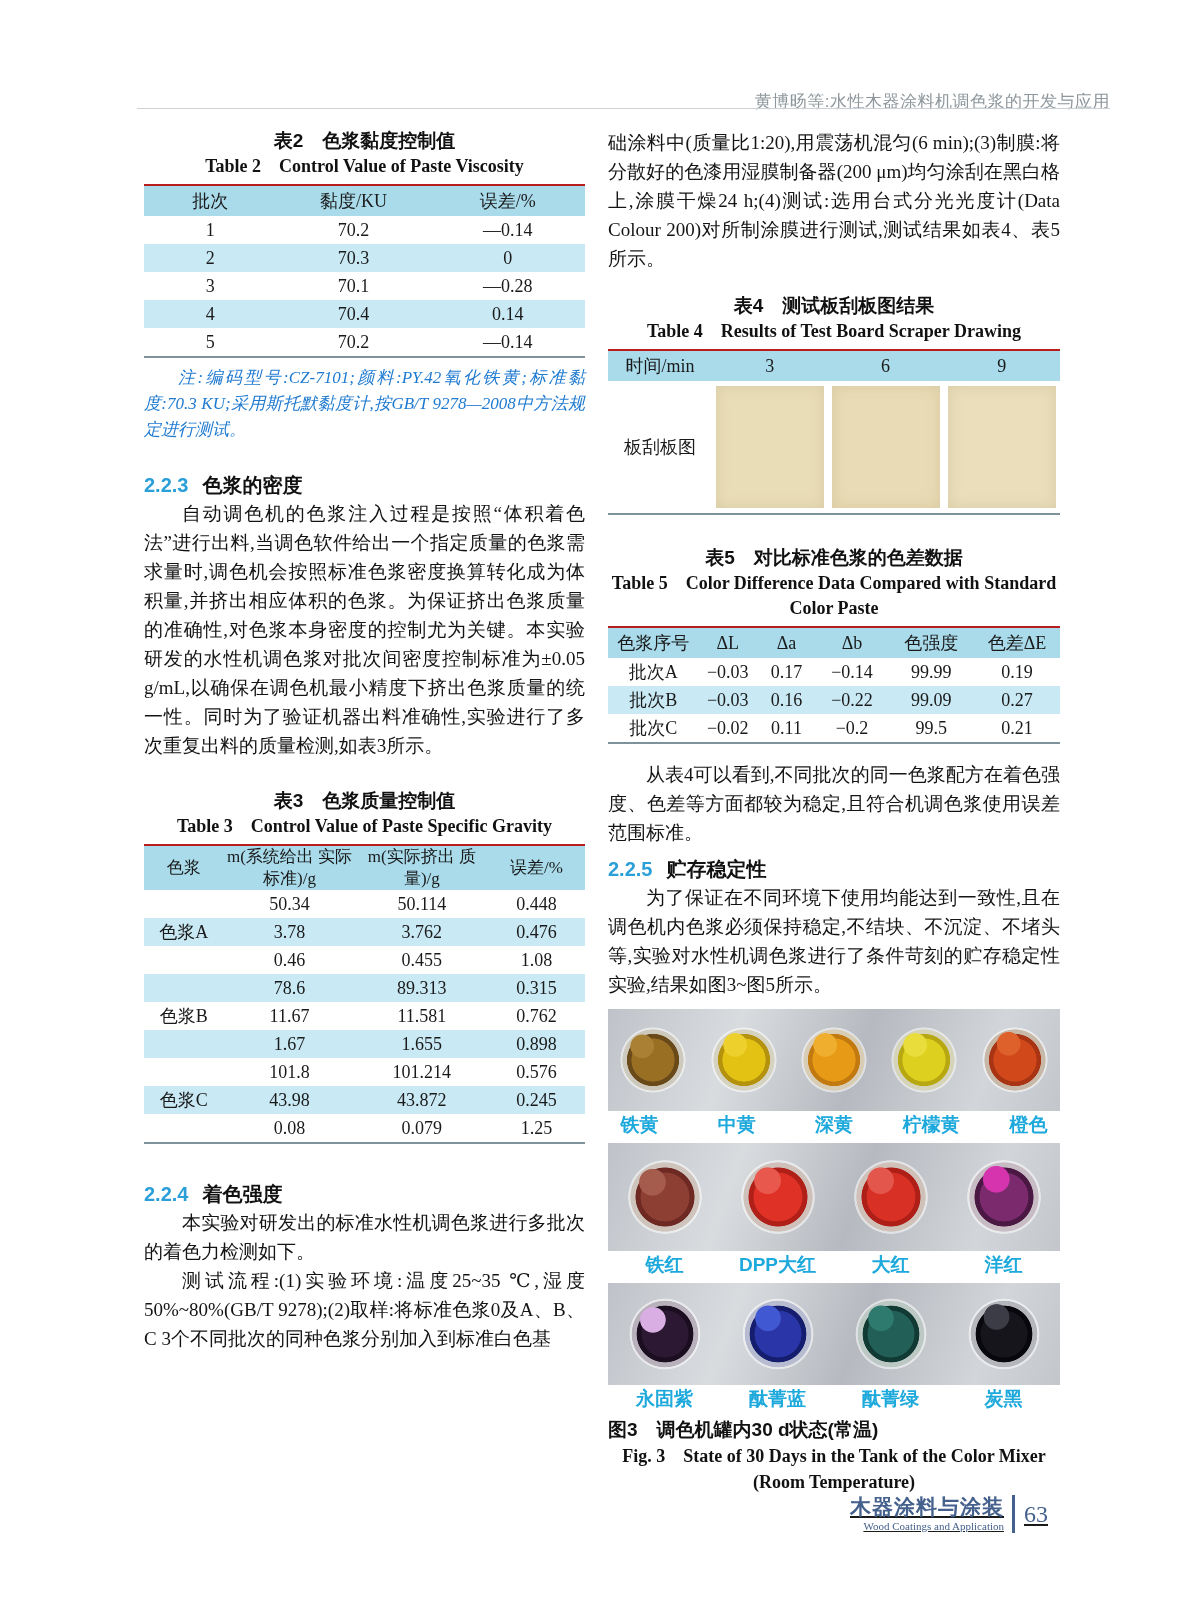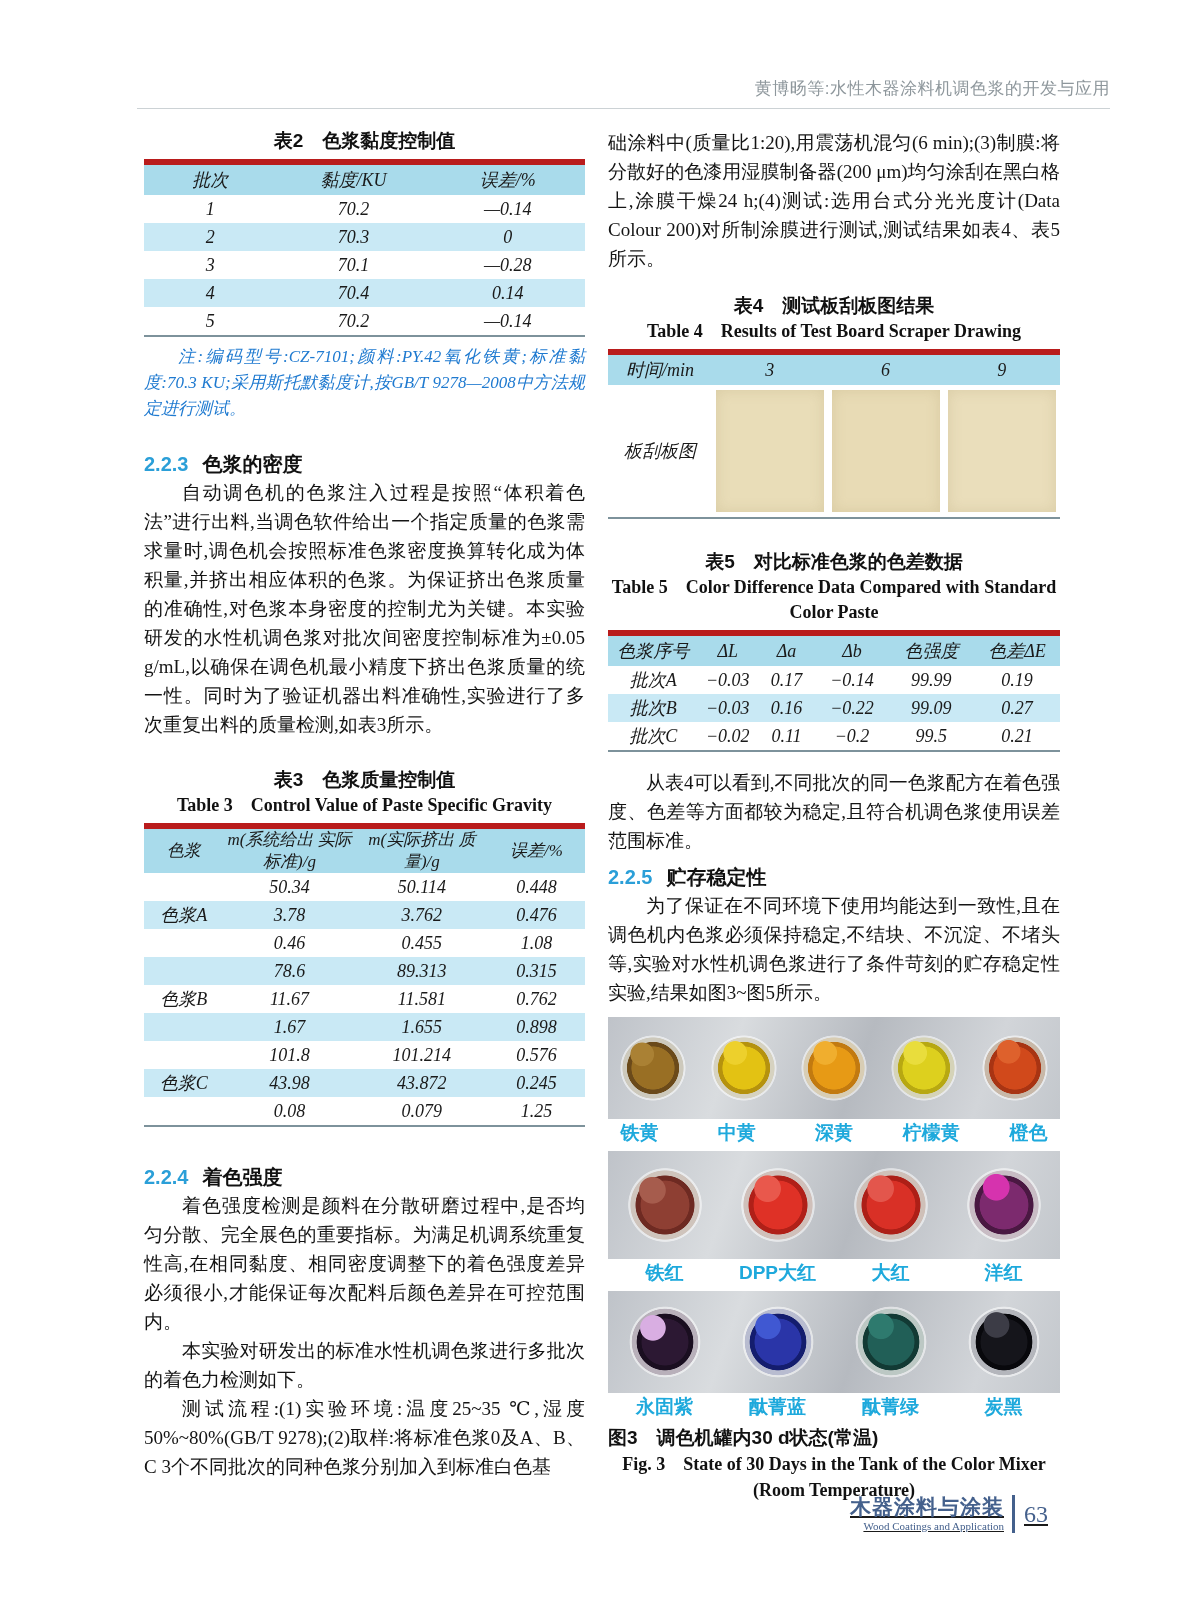--- a/index.html
+++ b/index.html
@@ -1,33 +1,33 @@
 <!DOCTYPE html>
 <html><head>
 <meta charset="utf-8">
 <style>
   html,body{margin:0;padding:0;}
   body{width:1187px;height:1600px;position:relative;background:#ffffff;
        font-family:"Liberation Serif","DejaVu Serif",serif;color:#1a1a1a;}
   
-  .run-head{position:absolute;top:77px;left:137px;width:973px;text-align:right;
+  .run-head{position:absolute;top:90px;left:137px;width:973px;text-align:right;
             font-family:"Liberation Sans","DejaVu Sans",sans-serif;
             font-size:17px;color:#8e979c;letter-spacing:.5px;}
   .head-rule{position:absolute;top:108px;left:137px;width:973px;height:1px;background:#ccd2d5;}
   
   .col{position:absolute;top:128px;}
   .col-left{left:144px;width:441px;}
   .col-right{left:608px;width:452px;}
   
   .tt-cn{text-align:center;font-family:"Liberation Sans","DejaVu Sans",sans-serif;
          font-weight:bold;font-size:19px;line-height:26px;color:#111;}
   .tt-en{text-align:center;font-weight:bold;font-size:18px;line-height:25px;color:#111;}
   
   table.dt{width:100%;border-collapse:collapse;table-layout:fixed;margin-top:5px;
-           border-top:6px solid #b91c1c;border-bottom:2px solid #7d929b;font-style:italic;}
+           border-top:2px solid #b91c1c;border-bottom:2px solid #7d929b;}
   table.dt td,table.dt th{font-weight:normal;text-align:center;font-size:18px;padding:0 2px;
            vertical-align:middle;}
   table.dt tr.hd{background:#a9dbeb;}
   table.dt tr.hd td{height:30px;}
   table.dt tr.b{background:#c9e9f5;}
   table.dt tr.w{background:#ffffff;}
   table.dt tr.r td{height:28px;}
   .t3 tr.hd td{height:54px;font-size:17px;line-height:22px;}
   
   .note{margin-top:7px;font-size:17px;line-height:26px;color:#1f7ad0;font-style:italic;
@@ -80,20 +80,21 @@
 </style>
 </head>
 <body>
 
 <div class="run-head">黄博旸等:水性木器涂料机调色浆的开发与应用</div>
 <div class="head-rule"></div>
 
 <div class="col col-left">
 
   <div class="tt-cn">表2　色浆黏度控制值</div>
+  <div class="tt-en">Table 2　Control Value of Paste Viscosity</div>
 
   <table class="dt">
     <colgroup>
         <col style="width:30%">
         <col style="width:35%">
         <col style="width:35%">
       </colgroup>
     <tbody>
         <tr class="hd">
       <td>批次</td>
@@ -205,21 +206,20 @@
       <td>0.08</td>
           <td>0.079</td>
           <td>1.25</td>
         </tr>
   </tbody>
     </table>
 
   <div class="sec mt36">
     <span class="num">2.2.4</span><span>着色强度</span>
   </div>
-  <div class="para">着色强度检测是颜料在分散研磨过程中,是否均匀分散、完全展色的重要指标。为满足机调系统重复性高,在相同黏度、相同密度调整下的着色强度差异必须很小,才能保证每次配料后颜色差异在可控范围内。</div>
   <div class="para">本实验对研发出的标准水性机调色浆进行多批次的着色力检测如下。</div>
   <div class="para">测试流程:(1)实验环境:温度25~35 ℃,湿度50%~80%(GB/T 9278);(2)取样:将标准色浆0及A、B、C 3个不同批次的同种色浆分别加入到标准白色基</div>
 </div>
 
 <div class="col col-right">
 
   <div class="para noindent">础涂料中(质量比1:20),用震荡机混匀(6 min);(3)制膜:将分散好的色漆用湿膜制备器(200 μm)均匀涂刮在黑白格上,涂膜干燥24 h;(4)测试:选用台式分光光度计(Data Colour 200)对所制涂膜进行测试,测试结果如表4、表5所示。</div>
 
   <div class="tt-cn mt20">表4　测试板刮板图结果</div>
   <div class="tt-en">Table 4　Results of Test Board Scraper Drawing</div>

